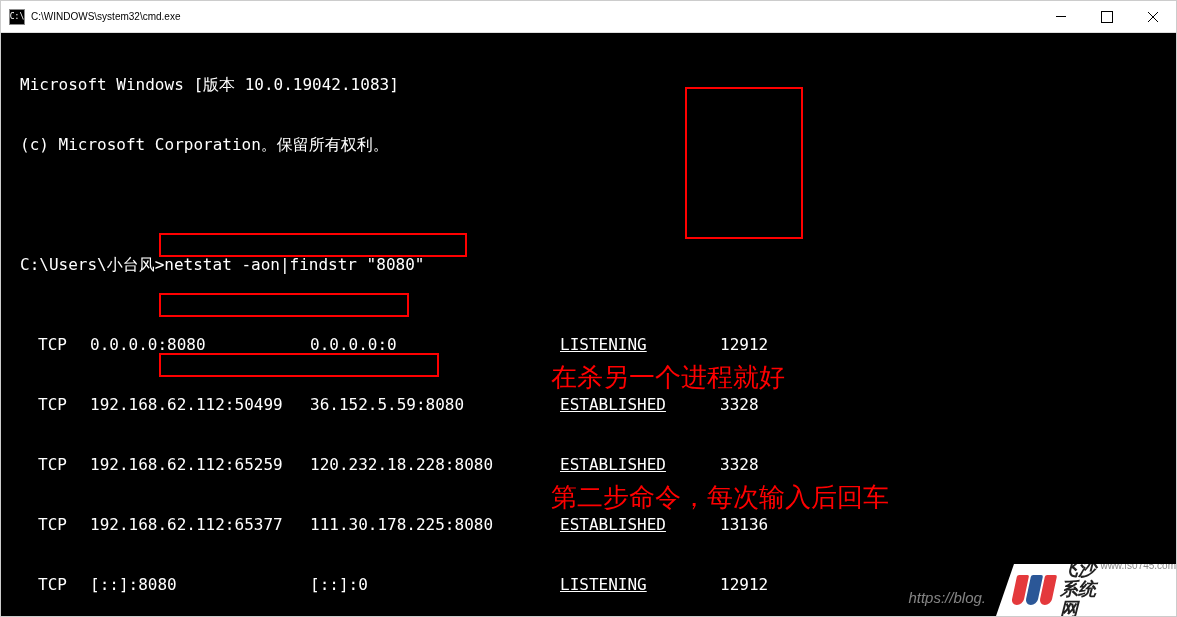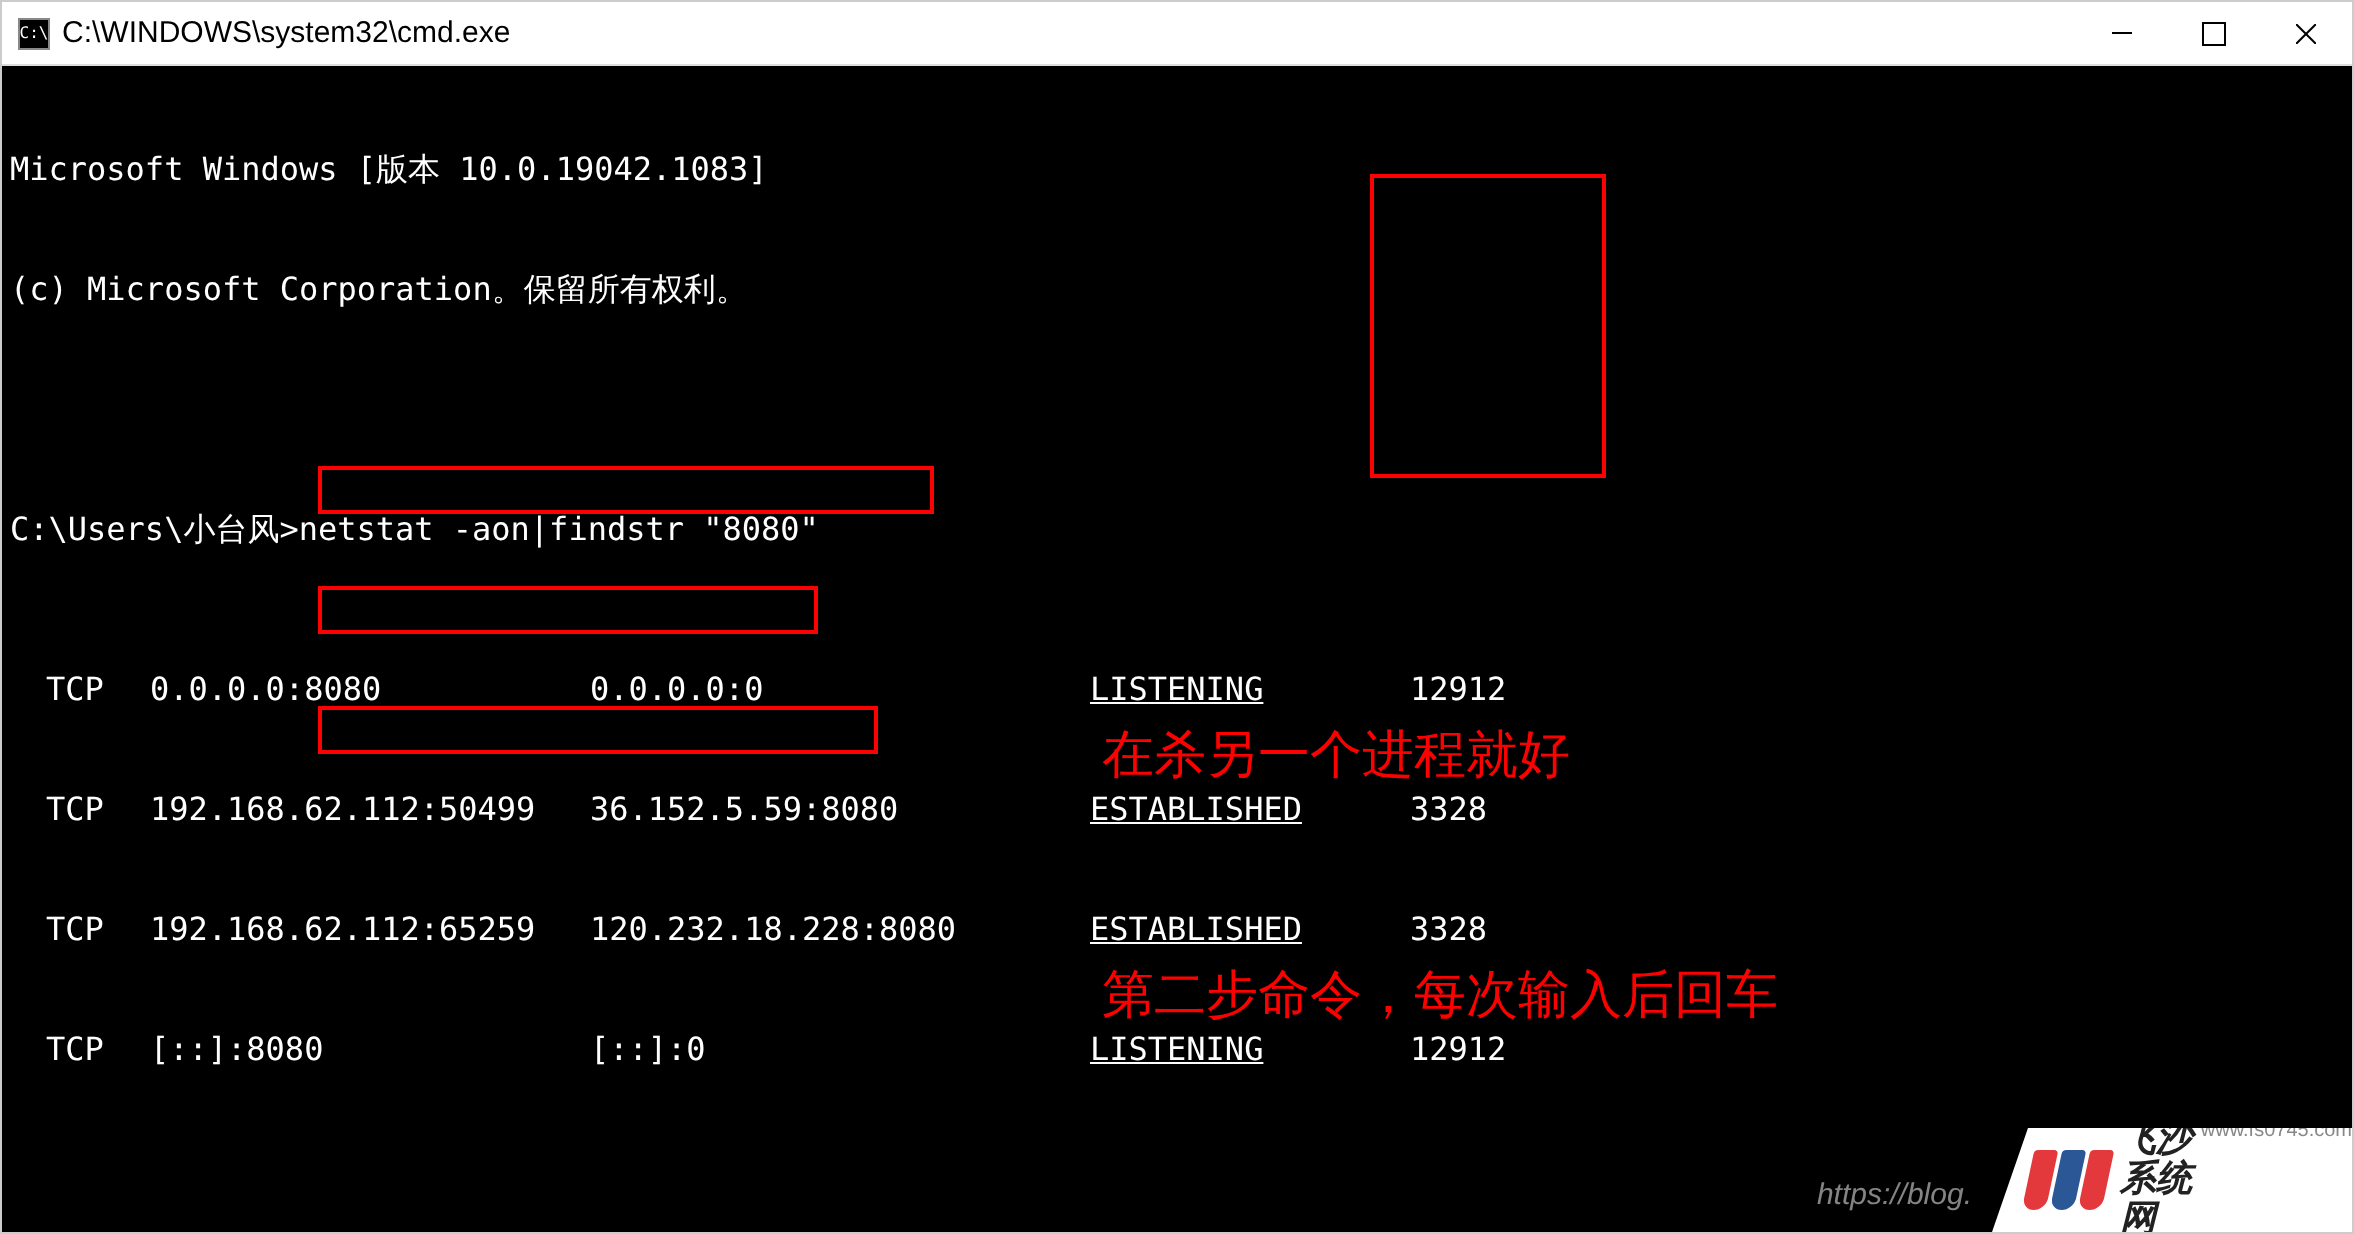--- a/index.html
+++ b/index.html
@@ -34,21 +34,21 @@
       color: #fff;
       font-size: 8px;
       display: flex;
       align-items: center;
       justify-content: center;
       margin-right: 6px;
       font-family: monospace;
       border: 1px solid #888;
     }
     .titlebar-text {
-      font-size: 15px;
+      font-size: 10px;
       color: #000;
     }
     .titlebar-controls {
       margin-left: auto;
       display: flex;
       height: 100%;
     }
     .titlebar-btn {
       width: 46px;
       height: 100%;
@@ -62,21 +62,21 @@
     .titlebar-btn.min::before { content: ""; width: 10px; height: 1px; background: #000; display: block; }
     .titlebar-btn.max::before { content: ""; width: 10px; height: 10px; border: 1px solid #000; display: block; }
     .titlebar-btn.close svg { width: 10px; height: 10px; }
     .terminal {
       flex: 1;
       background: #000;
       color: #fff;
       font-family: "NSimSun", "SimSun", "Consolas", monospace;
       font-size: 16px;
       line-height: 20px;
-      padding: 2px 4px;
+      padding: 2px 19px;
       white-space: pre;
       position: relative;
       overflow: hidden;
     }
     .terminal-line { white-space: pre; height: 20px; }
     .netstat-row { white-space: pre; height: 20px; }
     .col-proto { display: inline-block; width: 70px; padding-left: 18px; }
     .col-local { display: inline-block; width: 220px; }
     .col-foreign { display: inline-block; width: 250px; }
     .col-state { display: inline-block; width: 160px; text-decoration: underline; }
@@ -146,20 +146,21 @@
 
   <div class="terminal">
     <div class="terminal-line">Microsoft Windows [版本 10.0.19042.1083]</div>
     <div class="terminal-line">(c) Microsoft Corporation。保留所有权利。</div>
     <div class="terminal-line"> </div>
     <div class="terminal-line"><span>C:\Users\小台风&gt;</span><span>netstat -aon|findstr "8080"</span></div>
 
     <div class="netstat-row"><span class="col-proto">TCP</span><span class="col-local">0.0.0.0:8080</span><span class="col-foreign">0.0.0.0:0</span><span class="col-state">LISTENING</span><span class="col-pid">12912</span></div>
     <div class="netstat-row"><span class="col-proto">TCP</span><span class="col-local">192.168.62.112:50499</span><span class="col-foreign">36.152.5.59:8080</span><span class="col-state">ESTABLISHED</span><span class="col-pid">3328</span></div>
     <div class="netstat-row"><span class="col-proto">TCP</span><span class="col-local">192.168.62.112:65259</span><span class="col-foreign">120.232.18.228:8080</span><span class="col-state">ESTABLISHED</span><span class="col-pid">3328</span></div>
+    <div class="netstat-row"><span class="col-proto">TCP</span><span class="col-local">192.168.62.112:65377</span><span class="col-foreign">111.30.178.225:8080</span><span class="col-state">ESTABLISHED</span><span class="col-pid">13136</span></div>
     <div class="netstat-row"><span class="col-proto">TCP</span><span class="col-local">[::]:8080</span><span class="col-foreign">[::]:0</span><span class="col-state">LISTENING</span><span class="col-pid">12912</span></div>
 
     
     
     
     
     
     
     
     

